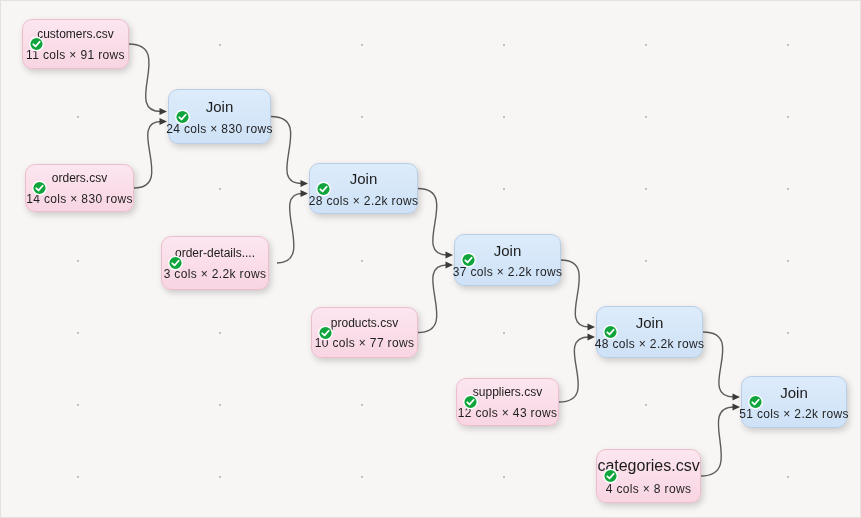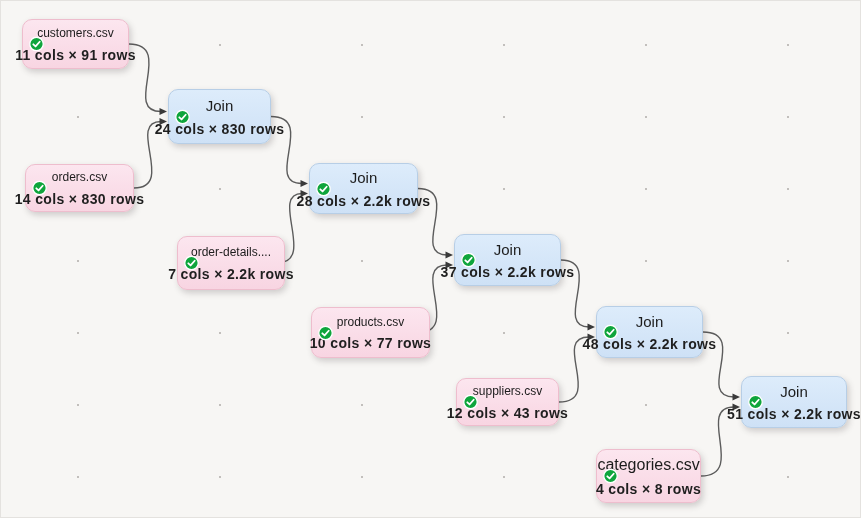--- a/index.html
+++ b/index.html
@@ -30,21 +30,21 @@
     border:1px solid #eebdcd;
   }
   .node-join{
     background:linear-gradient(#ddecfb,#cee1f6);
     border:1px solid #b7cee6;
   }
   .node .title{
     color:#1c1c1c;font-size:12px;line-height:1.05;white-space:nowrap;
   }
   .node .stats{
-    color:#1f1f1f;font-size:14px;font-weight:700;letter-spacing:.35px;white-space:nowrap;
+    color:#1f1f1f;font-size:12px;font-weight:400;letter-spacing:.35px;white-space:nowrap;
   }
   .badge{
     position:absolute;left:6px;top:50%;transform:translateY(-50%);
     width:15px;height:15px;
   }
 </style>
 </head>
 <body>
 
 <div class="canvas">
@@ -83,31 +83,31 @@
     <div class="node node-csv" style="left: 24px; top: 163px; width: 109px; height: 48px;">
     <span class="badge">
       <svg viewBox="0 0 16 16" width="15" height="15" xmlns="http://www.w3.org/2000/svg">
         <circle cx="8" cy="8" r="7.2" fill="#0fa53c" stroke="#ffffff" stroke-width="1.4"></circle>
         <path d="M4.6 8.3 L7 10.6 L11.4 5.6" fill="none" stroke="#ffffff" stroke-width="1.9" stroke-linecap="round" stroke-linejoin="round"></path>
       </svg>
     </span>
     <span class="title" style="font-size: 12px;">orders.csv</span>
     <span class="stats">14 cols × 830 rows</span>
   </div>
-    <div class="node node-csv" style="left: 176px; top: 235px; width: 108px; height: 54px;">
+    <div class="node node-csv" style="left: 160px; top: 235px; width: 108px; height: 54px;">
     <span class="badge">
       <svg viewBox="0 0 16 16" width="15" height="15" xmlns="http://www.w3.org/2000/svg">
         <circle cx="8" cy="8" r="7.2" fill="#0fa53c" stroke="#ffffff" stroke-width="1.4"></circle>
         <path d="M4.6 8.3 L7 10.6 L11.4 5.6" fill="none" stroke="#ffffff" stroke-width="1.9" stroke-linecap="round" stroke-linejoin="round"></path>
       </svg>
     </span>
     <span class="title" style="font-size: 12px;">order-details....</span>
-    <span class="stats">7 cols × 2.2k rows</span>
+    <span class="stats">3 cols × 2.2k rows</span>
   </div>
-    <div class="node node-csv" style="left: 310px; top: 306px; width: 119px; height: 51px;">
+    <div class="node node-csv" style="left: 310px; top: 306px; width: 107px; height: 51px;">
     <span class="badge">
       <svg viewBox="0 0 16 16" width="15" height="15" xmlns="http://www.w3.org/2000/svg">
         <circle cx="8" cy="8" r="7.2" fill="#0fa53c" stroke="#ffffff" stroke-width="1.4"></circle>
         <path d="M4.6 8.3 L7 10.6 L11.4 5.6" fill="none" stroke="#ffffff" stroke-width="1.9" stroke-linecap="round" stroke-linejoin="round"></path>
       </svg>
     </span>
     <span class="title" style="font-size: 12px;">products.csv</span>
     <span class="stats">10 cols × 77 rows</span>
   </div>
     <div class="node node-csv" style="left: 455px; top: 377px; width: 103px; height: 48px;">

